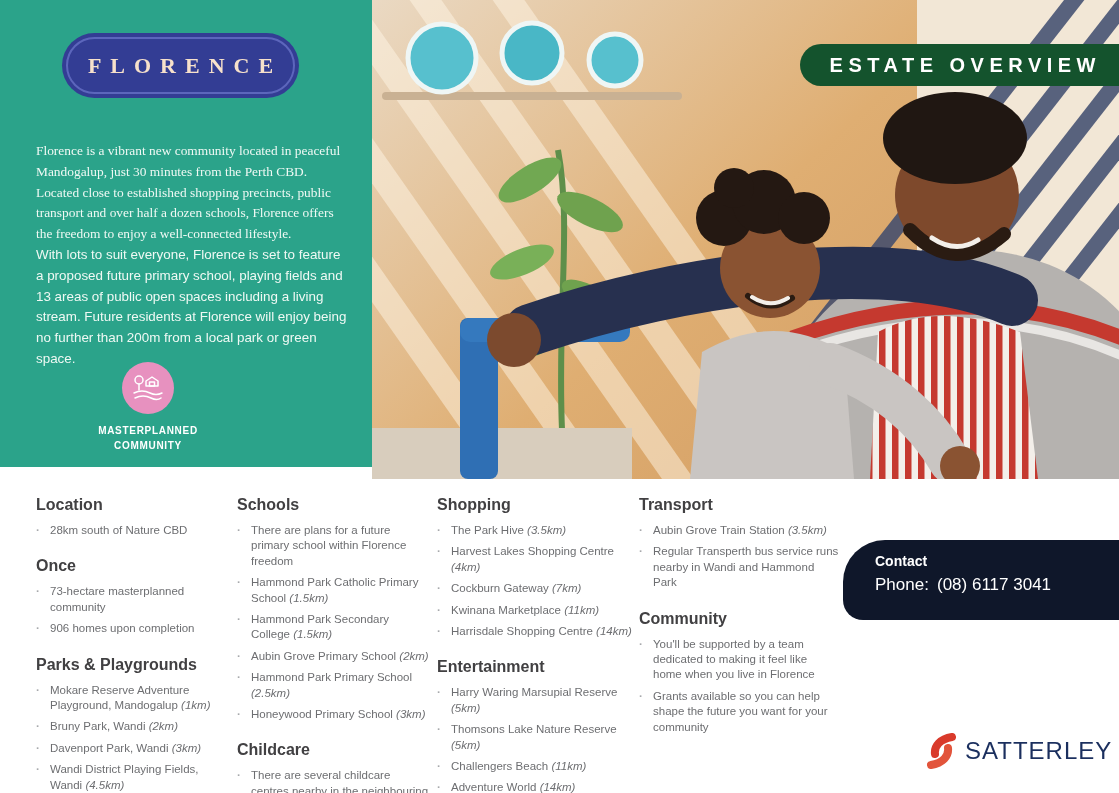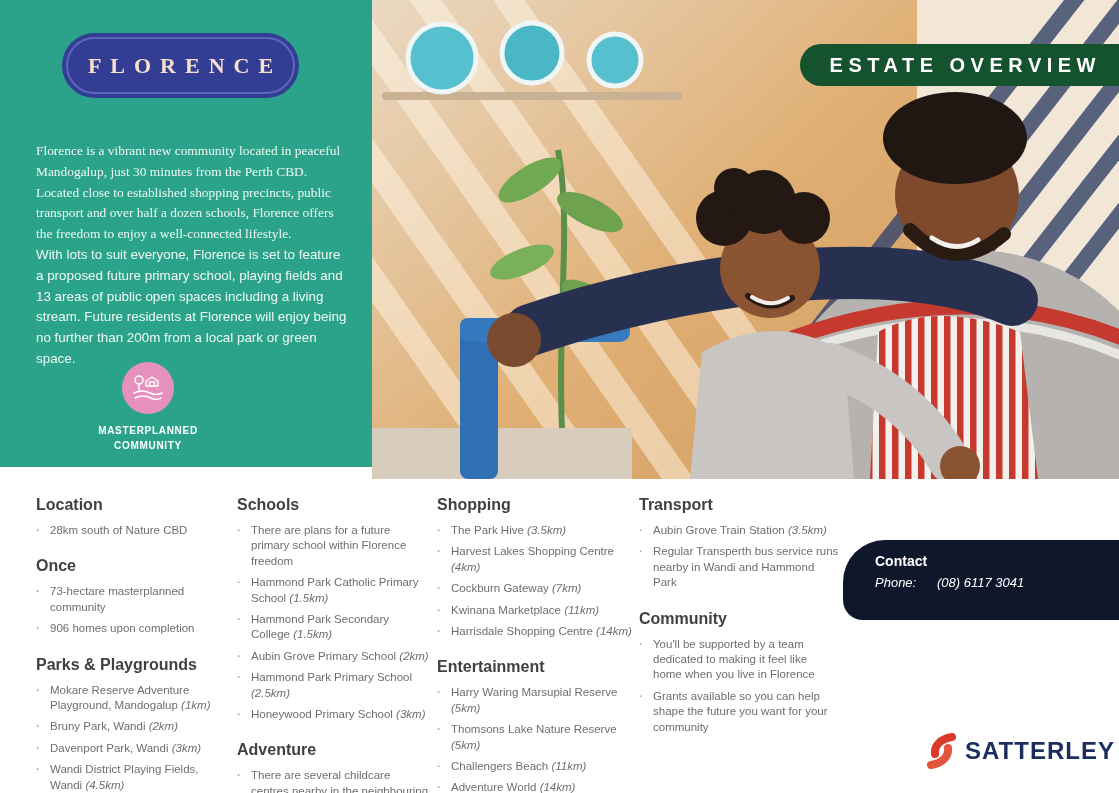--- a/index.html
+++ b/index.html
@@ -42,26 +42,26 @@
   .sec-heading{color:#414042;font-size:16px;font-weight:bold;margin-bottom:9px;}
   .bullet{display:flex;margin-bottom:6px;}
   .dot{color:#A7A9AC;font-weight:bold;width:14px;flex:0 0 14px;font-size:11.5px;line-height:1.34;}
   .bullet-text{color:#6D6E71;font-size:11.5px;line-height:1.34;}
   .bullet-text i{font-style:italic;}
 
   
   .contact{position:absolute;left:843px;top:500px;right:0;height:80px;background:#0f172a;
            border-radius:42px 0 0 20px;color:#fff;padding:13px 0 0 32px;box-sizing:border-box;margin-top:40px;}
   .contact-heading{font-size:14px;font-weight:bold;margin-bottom:6px;}
-  .contact-row{display:flex;font-size:13px;margin-bottom:3px;font-style:italic;}
+  .contact-row{display:flex;font-size:17px;margin-bottom:3px;}
   .contact-label{width:62px;flex:0 0 62px;}
 
   
   .brand{position:absolute;left:926px;top:733px;display:flex;align-items:center;gap:9px;}
-  .brand-name{color:#1B2F5E;font-size:24px;font-weight:700;letter-spacing:1px;}
+  .brand-name{color:#1B2F5E;font-size:24px;font-weight:400;letter-spacing:1px;}
 </style>
 </head>
 <body>
 
 <div class="teal-panel">
   <div class="logo-pill">
     <span class="logo-text">FLORENCE</span>
   </div>
   <p class="intro p1">Florence is a vibrant new community located in peaceful Mandogalup, just 30 minutes from the Perth CBD. Located close to established shopping precincts, public transport and over half a dozen schools, Florence offers the freedom to enjoy a well-connected lifestyle.</p>
   <p class="intro p2">With lots to suit everyone, Florence is set to feature a proposed future primary school, playing fields and 13 areas of public open spaces including a living stream. Future residents at Florence will enjoy being no further than 200m from a local park or green space.</p>
@@ -229,21 +229,21 @@
       <div class="bullet">
         <span class="dot">·</span>
         <span class="bullet-text">Hammond Park Primary School <i>(2.5km)</i></span>
       </div>
       <div class="bullet">
         <span class="dot">·</span>
         <span class="bullet-text">Honeywood Primary School <i>(3km)</i></span>
       </div>
     </div>
     <div class="section">
-      <div class="sec-heading">Adventure</div>
+      <div class="sec-heading">Childcare</div>
       <div class="bullet">
         <span class="dot">·</span>
         <span class="bullet-text">There are several childcare centres nearby in the neighbouring suburbs of Hammond Park and Aubin Grove</span>
       </div>
     </div>
   </div>
 <div class="info col-2">
     <div class="section">
       <div class="sec-heading">Shopping</div>
       <div class="bullet">

